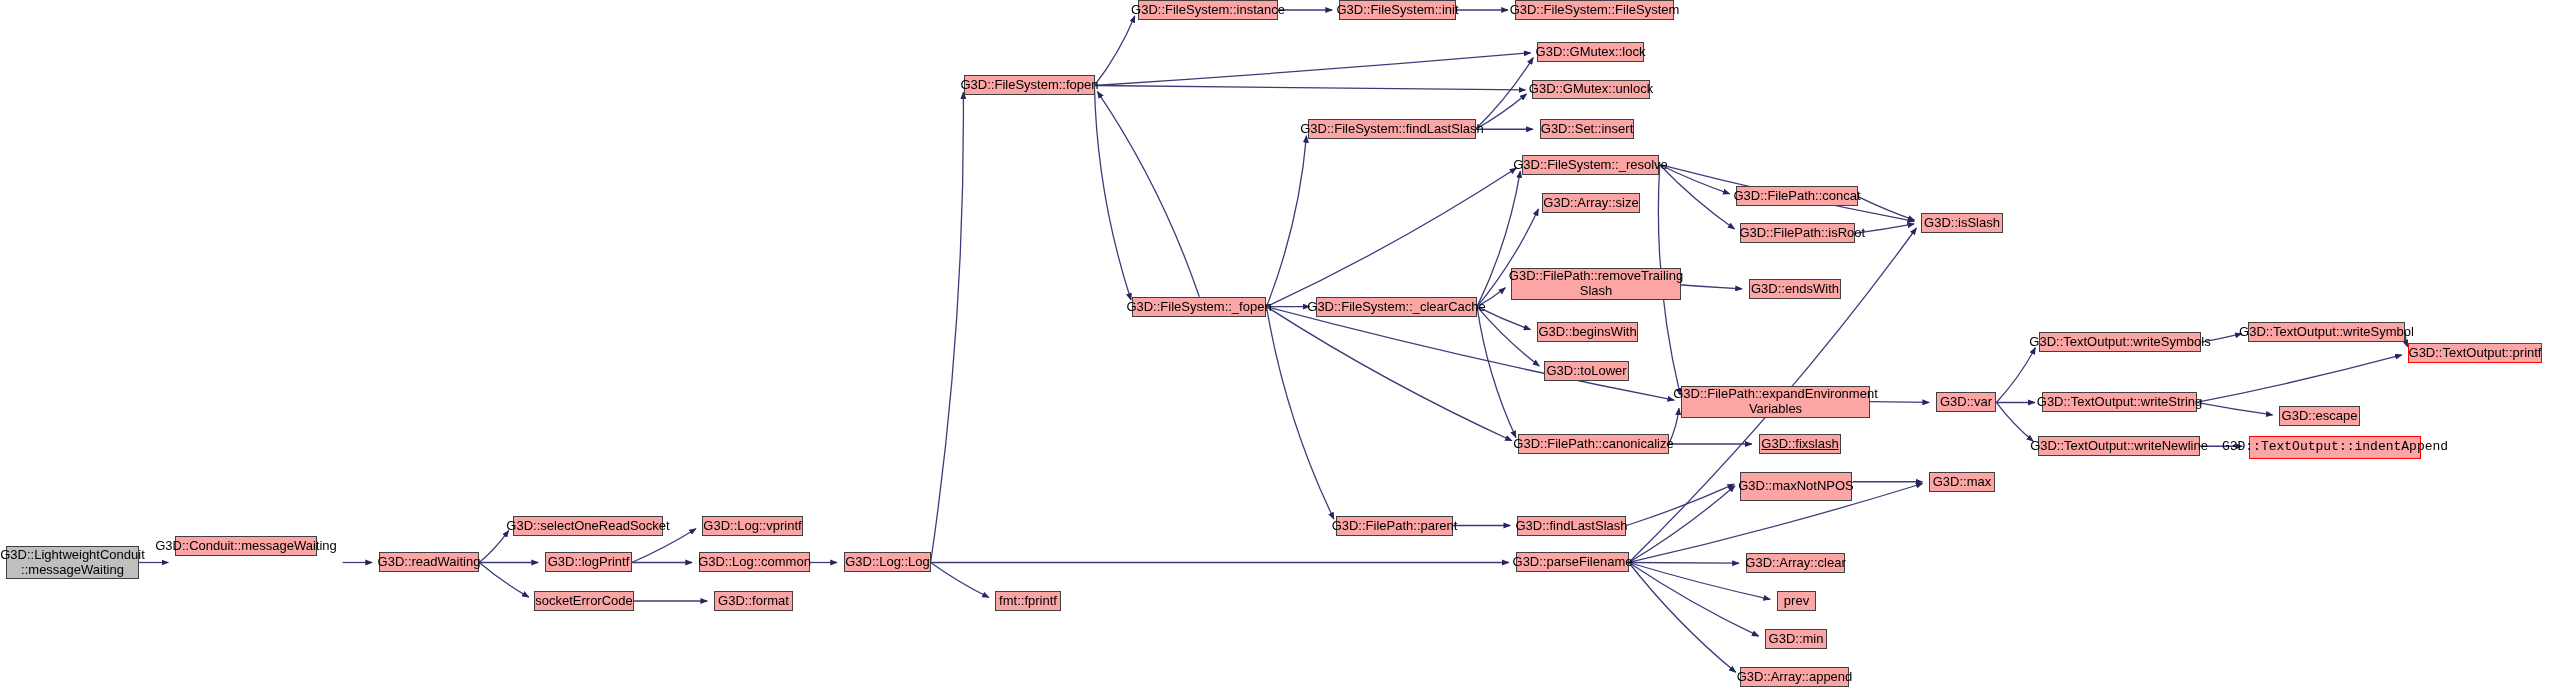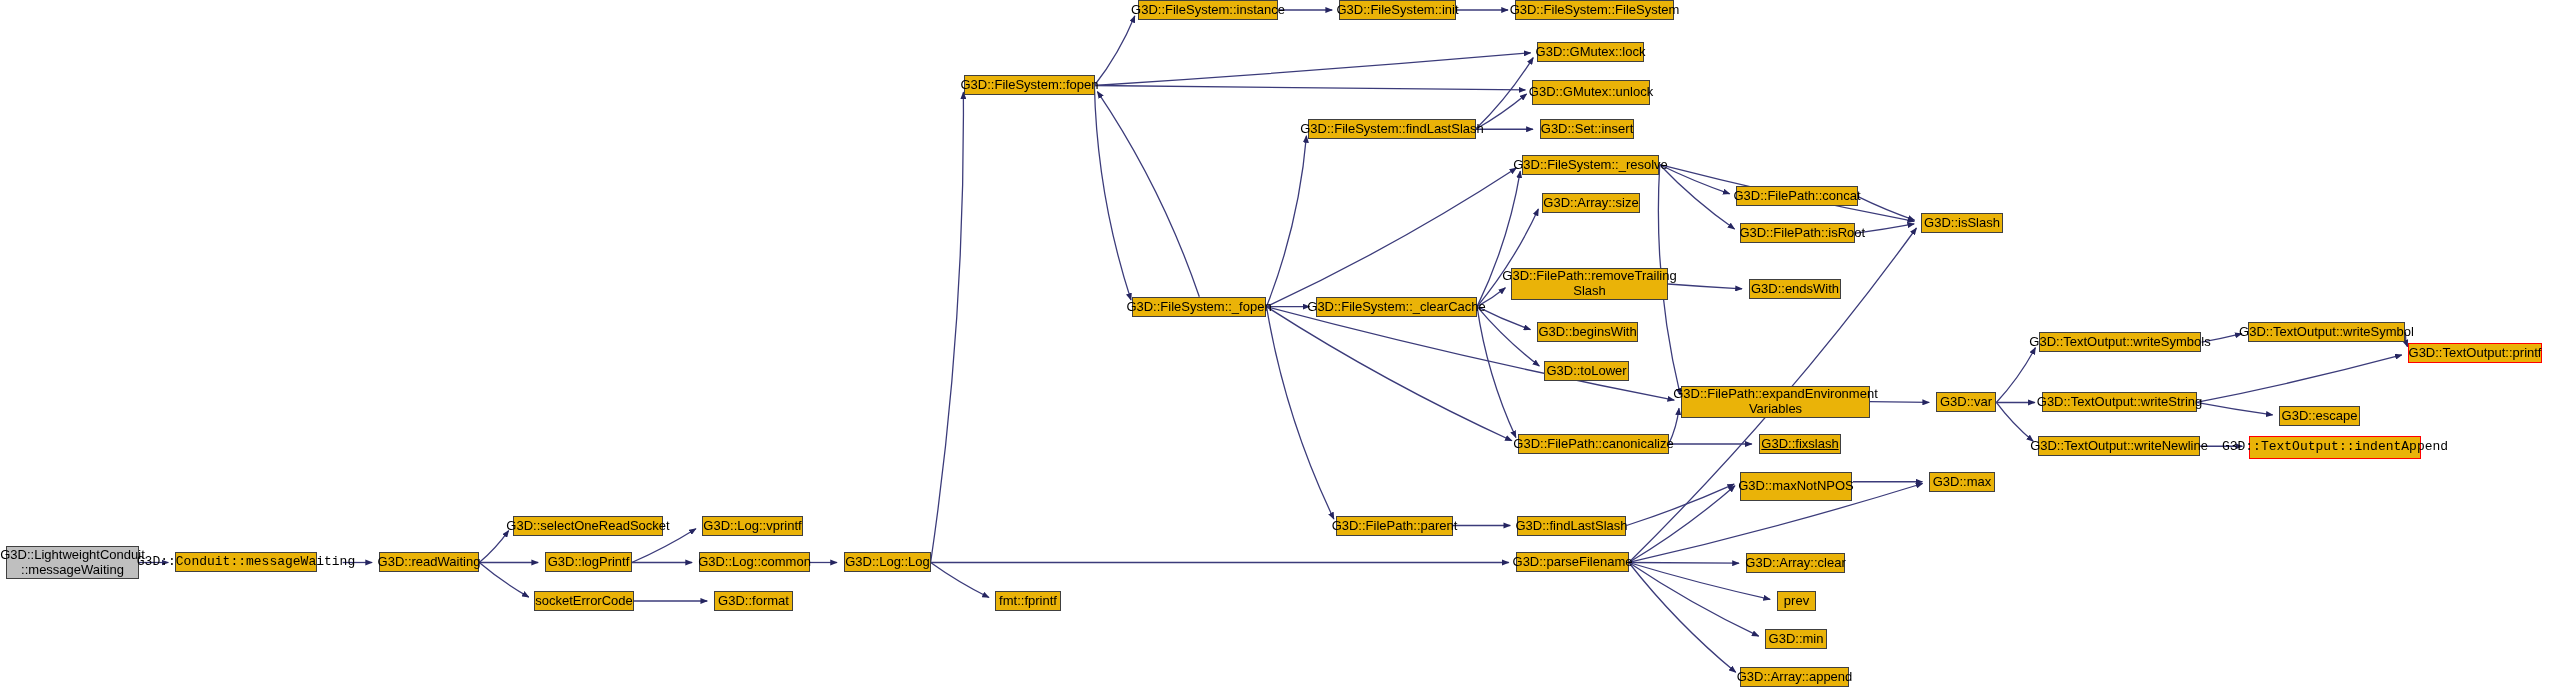--- a/index.html
+++ b/index.html
@@ -1,20 +1,20 @@
 <!DOCTYPE html>
 <html style="font-size:12px"><head>
 <meta charset="utf-8">
 <style>
   html,body{margin:0;padding:0;background:#ffffff;}
   #canvas{position:relative;width:2576px;height:691px;background:#ffffff;
           font-family:"Liberation Sans","DejaVu Sans",sans-serif;overflow:hidden;}
   svg#edges{position:absolute;left:0;top:0;width:2576px;height:691px;}
   .node{position:absolute;box-sizing:border-box;border:1.1px solid #404040;
-        background:#eab308;color:#000000;font-size:13px;line-height:1.12;
+        background:#fca5a5;color:#000000;font-size:13px;line-height:1.12;
         display:flex;align-items:center;justify-content:center;text-align:center;
         white-space:pre-line;padding:0.8px 4.5px;}
   .node.root{background:#bfbfbf;border-color:#404040;}
   .node.highlight{border:1.2px solid #ff0000;}
 </style>
 </head>
 <body>
 
 <div id="canvas">
   <svg id="edges" xmlns="http://www.w3.org/2000/svg" viewBox="0 0 3413 915" width="2576" height="691">
@@ -84,44 +84,44 @@
         <path d="M2158,745 Q2250.7203364446145,772.9204827497704 2345.2900304957957,793.73363038411" fill="none" stroke="#3b3b7a" stroke-width="1.7" marker-end="url(#ah)"></path>
         <path d="M2158,745 Q2240.4642158350534,800.1708863589582 2330.1698003273623,842.562886852172" fill="none" stroke="#3b3b7a" stroke-width="1.7" marker-end="url(#ah)"></path>
         <path d="M2158,745 Q2221.019664243185,825.4105966339731 2299.721449851608,890.551759307057" fill="none" stroke="#3b3b7a" stroke-width="1.7" marker-end="url(#ah)"></path>
         <path d="M2455,638 L2547,638" fill="none" stroke="#3b3b7a" stroke-width="1.7" marker-end="url(#ah)"></path>
         <path d="M2158,745 Q2366.7622680017544,539.0607758352758 2539.1316465805476,301.82366676680516" fill="none" stroke="#3b3b7a" stroke-width="1.7" marker-end="url(#ah)"></path>
       </g>
   </svg>
   <div id="node-layer">
       <div class="node root" style="left: 6px; top: 546px; width: 133px; height: 33px;">G3D::LightweightConduit
 ::messageWaiting</div>
-      <div class="node" style="left: 175px; top: 552px; width: 142px; height: 19.6px; font-family: Liberation Mono, monospace;">G3D::Conduit::messageWaiting</div>
+      <div class="node" style="left: 175px; top: 536px; width: 142px; height: 19.6px;">G3D::Conduit::messageWaiting</div>
       <div class="node" style="left: 379px; top: 552px; width: 100px; height: 19.6px;">G3D::readWaiting</div>
       <div class="node" style="left: 513px; top: 516px; width: 150px; height: 19.6px;">G3D::selectOneReadSocket</div>
       <div class="node" style="left: 545px; top: 552px; width: 87px; height: 19.6px; text-align: right;">G3D::logPrintf</div>
       <div class="node" style="left: 534px; top: 591px; width: 100px; height: 19.6px;">socketErrorCode</div>
       <div class="node" style="left: 702px; top: 516px; width: 101px; height: 19.6px;">G3D::Log::vprintf</div>
       <div class="node" style="left: 699px; top: 552px; width: 111px; height: 19.6px;">G3D::Log::common</div>
       <div class="node" style="left: 714px; top: 591px; width: 79px; height: 19.6px;">G3D::format</div>
       <div class="node" style="left: 844px; top: 552px; width: 87px; height: 19.6px;">G3D::Log::Log</div>
       <div class="node" style="left: 995px; top: 591px; width: 66px; height: 19.6px;">fmt::fprintf</div>
       <div class="node" style="left: 964px; top: 75px; width: 131px; height: 19.6px;">G3D::FileSystem::fopen</div>
       <div class="node" style="left: 1138px; top: 0px; width: 140px; height: 19.6px;">G3D::FileSystem::instance</div>
       <div class="node" style="left: 1339px; top: 0px; width: 117px; height: 19.6px;">G3D::FileSystem::init</div>
       <div class="node" style="left: 1515px; top: 0px; width: 159px; height: 19.6px;">G3D::FileSystem::FileSystem</div>
       <div class="node" style="left: 1537px; top: 42px; width: 107px; height: 19.6px;">G3D::GMutex::lock</div>
-      <div class="node" style="left: 1532px; top: 80px; width: 118px; height: 25px;">G3D::GMutex::unlock</div>
+      <div class="node" style="left: 1532px; top: 80px; width: 118px; height: 19px;">G3D::GMutex::unlock</div>
       <div class="node" style="left: 1308px; top: 119px; width: 168px; height: 19.6px;">G3D::FileSystem::findLastSlash</div>
       <div class="node" style="left: 1540px; top: 119px; width: 94px; height: 19.6px;">G3D::Set::insert</div>
       <div class="node" style="left: 1522px; top: 155px; width: 137px; height: 19.6px;">G3D::FileSystem::_resolve</div>
       <div class="node" style="left: 1542px; top: 193px; width: 98px; height: 19.6px; text-align: center;">G3D::Array::size</div>
       <div class="node" style="left: 1736px; top: 186px; width: 122px; height: 19.6px;">G3D::FilePath::concat</div>
       <div class="node" style="left: 1740px; top: 223px; width: 115px; height: 19.6px; padding-left: 14px;">G3D::FilePath::isRoot</div>
       <div class="node" style="left: 1921px; top: 213px; width: 82px; height: 19.6px;">G3D::isSlash</div>
-      <div class="node" style="left: 1511px; top: 268px; width: 157px; height: 32px;">G3D::FilePath::removeTrailing
+      <div class="node" style="left: 1511px; top: 268px; width: 170px; height: 32px;">G3D::FilePath::removeTrailing
 Slash</div>
       <div class="node" style="left: 1749px; top: 279px; width: 92px; height: 19.6px;">G3D::endsWith</div>
       <div class="node" style="left: 1537px; top: 322px; width: 101px; height: 19.6px;">G3D::beginsWith</div>
       <div class="node" style="left: 1544px; top: 361px; width: 85px; height: 19.6px;">G3D::toLower</div>
       <div class="node" style="left: 1132px; top: 297px; width: 134px; height: 19.6px;">G3D::FileSystem::_fopen</div>
       <div class="node" style="left: 1316px; top: 297px; width: 161px; height: 19.6px;">G3D::FileSystem::_clearCache</div>
       <div class="node" style="left: 1681px; top: 386px; width: 189px; height: 32px;">G3D::FilePath::expandEnvironment
 Variables</div>
       <div class="node" style="left: 1518px; top: 434px; width: 151px; height: 19.6px;">G3D::FilePath::canonicalize</div>
       <div class="node" style="left: 1759px; top: 434px; width: 82px; height: 19.6px; text-decoration: underline;">G3D::fixslash</div>

